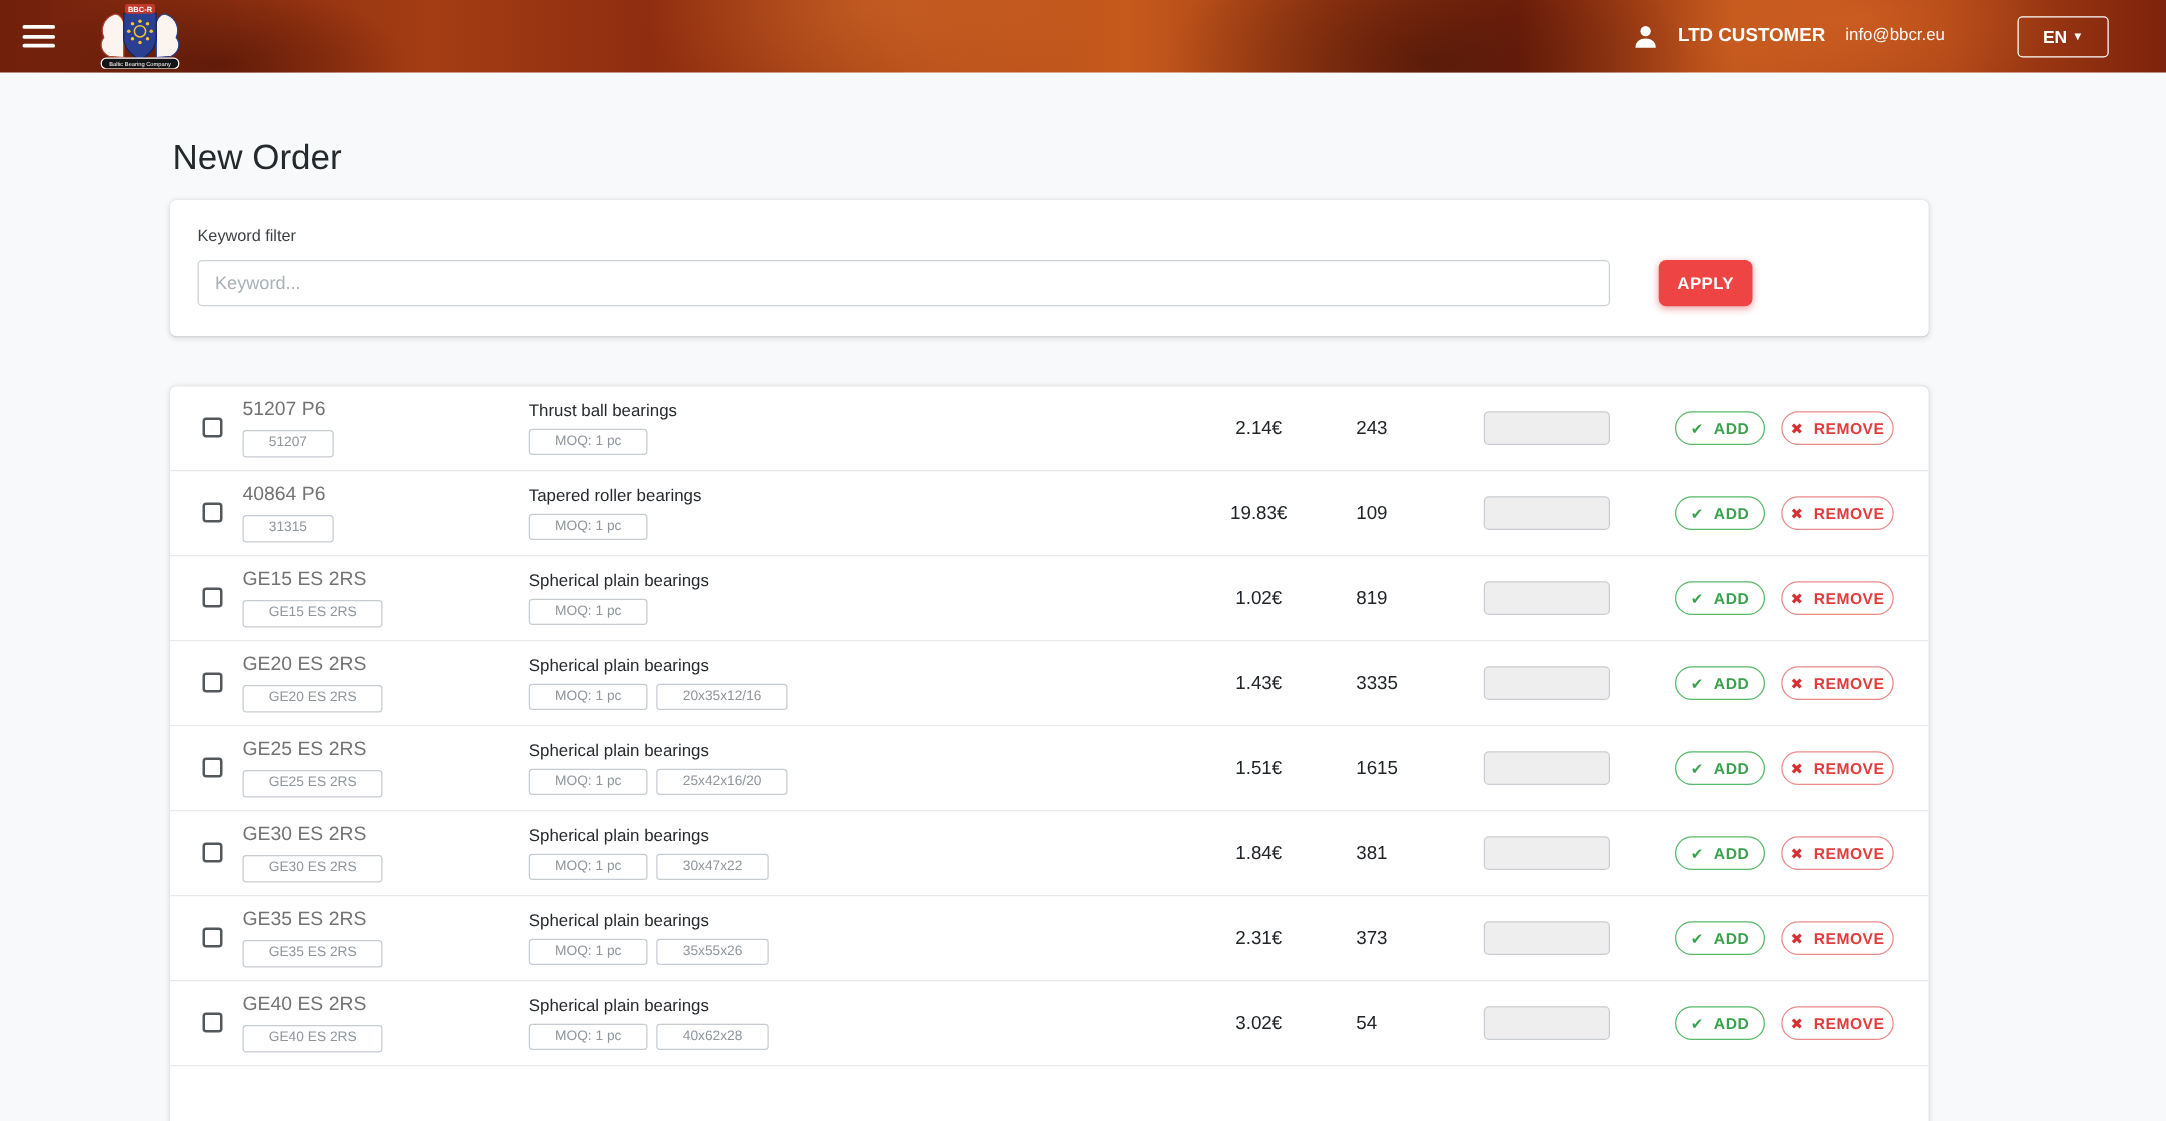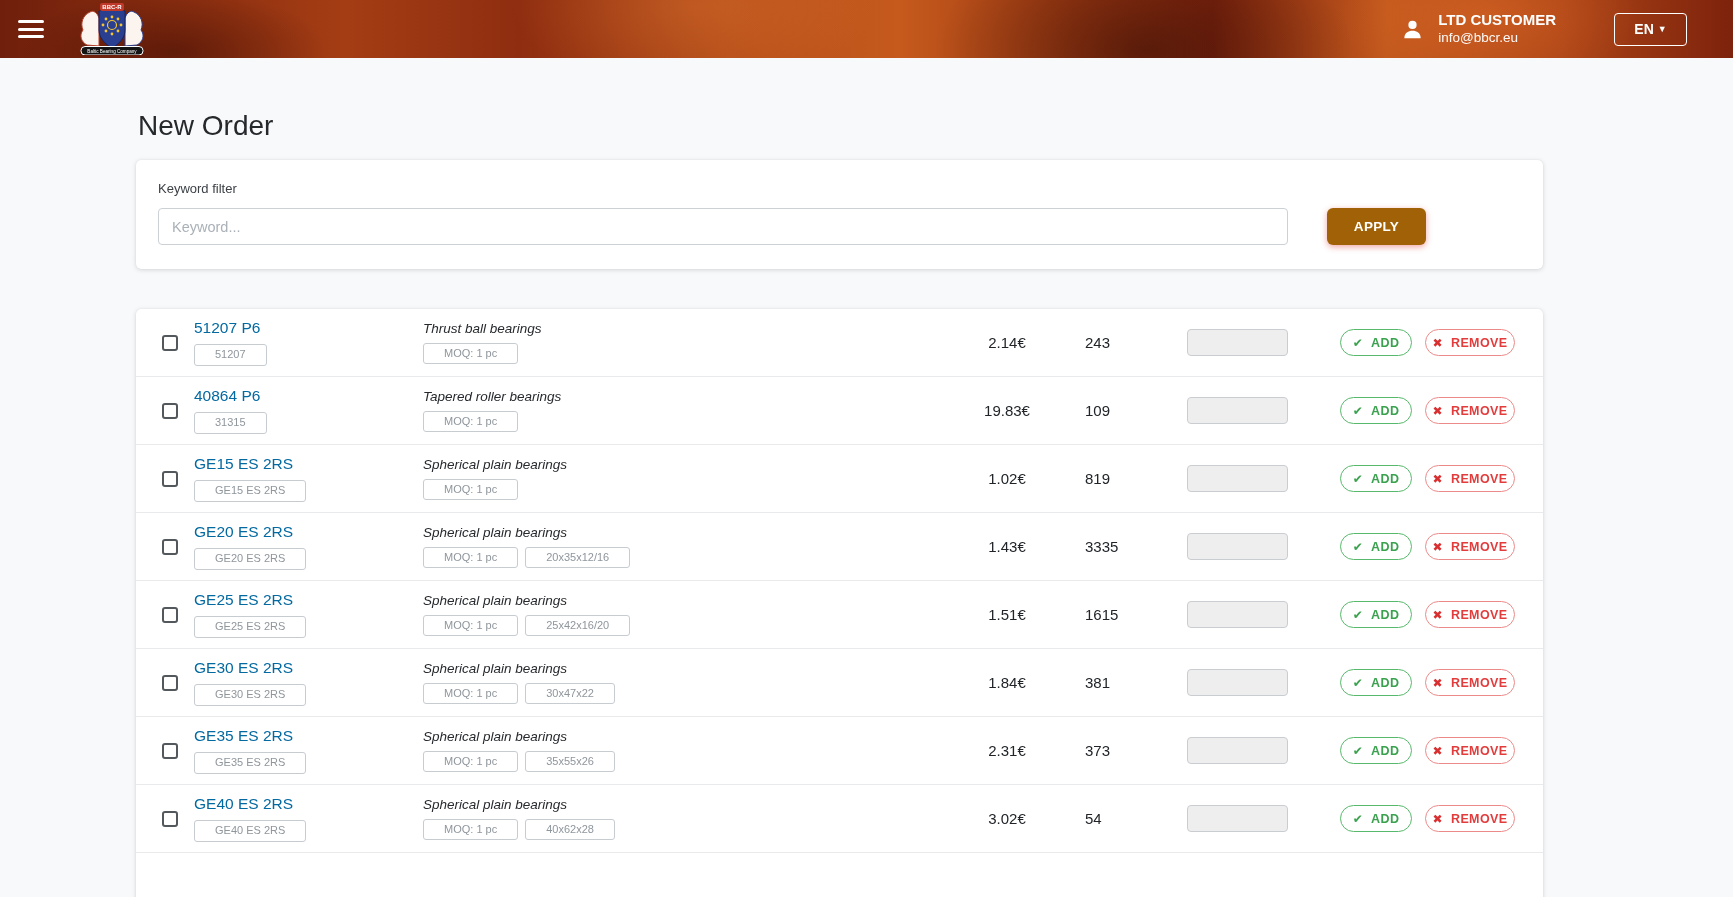--- a/index.html
+++ b/index.html
@@ -15,58 +15,58 @@
       radial-gradient(ellipse 300px 160px at 66% 85%, rgba(40,10,4,.5), transparent 70%),
       radial-gradient(ellipse 220px 110px at 86% 25%, rgba(255,130,50,.28), transparent 70%),
       linear-gradient(90deg,#6f1f0c 0%,#8c2e10 10%,#a43d14 20%,#8e2d10 30%,#b54e19 42%,#c65a1d 52%,#9c3812 62%,#7e230d 70%,#c2581d 80%,#ad4517 90%,#7d220c 100%);
   }
   .hamburger{ width:26px; height:18px; display:flex; flex-direction:column; justify-content:space-between; cursor:pointer; margin-left:4px;}
   .hamburger span{ display:block; height:3px; border-radius:2px; background:#fff; }
   .logo-wrap{ margin-left:30px; width:76px; height:52px; flex:0 0 auto; }
   .brand-title{ margin-left:30px; color:#fff; font-size:15px; font-weight:bold; letter-spacing:.4px; }
   .hdr-spacer{ flex:1; }
   .user-block{ display:flex; align-items:center; gap:14px; color:#fff; }
-  .user-texts{ display:flex; flex-direction:column; line-height:1.25; }
+  .user-texts{ display:flex; flex-direction:row; line-height:1.25;gap:16px; }
   .user-name{ font-size:15px; font-weight:bold; }
   .user-email{ font-size:13.5px; font-weight:normal; opacity:.97; }
   .lang-btn{ margin-left:58px; min-width:73px; height:33px; border:1px solid #fff; border-radius:4px;
              background:transparent; color:#fff; font-size:14px; font-weight:bold;
              display:flex; align-items:center; justify-content:center; gap:4px; cursor:pointer;
              font-family:inherit; }
   .lang-caret{ font-size:9px; line-height:1; }
 
   
   .container{ width:1407px; margin-left:136px; }
   .page-title{ font-size:28px; font-weight:400; color:#26292c; margin:52px 0 0 2px; }
 
   .card{ background:#fff; border-radius:5px; box-shadow:0 1px 5px rgba(0,0,0,.14), 0 0 1px rgba(0,0,0,.12); }
   .filter-card{ margin-top:18px; padding:21px 22px 24px 22px; }
   .filter-label{ font-size:13px; color:#3c4146; margin-bottom:12px; }
   .filter-row{ display:flex; align-items:center; gap:39px; }
   .kw-input{ width:1130px; height:37px; border:1px solid #ccd1d6; border-radius:4px; padding:0 13px;
              font-size:14.5px; color:#495057; font-family:inherit; background:#fff; outline:none; }
   .kw-input::placeholder{ color:#aab1b7; }
-  .apply-btn{ width:99px; height:37px; background:#a16207; border:none; border-radius:6px; color:#fff;
+  .apply-btn{ width:75px; height:37px; background:#ef4444; border:none; border-radius:6px; color:#fff;
               font-size:13.5px; font-weight:bold; letter-spacing:.3px; cursor:pointer;
               box-shadow:0 2px 6px rgba(224,58,58,.45); font-family:inherit; }
 
   
   .table-card{ margin-top:40px; height:648px; overflow:hidden; }
   .tgrid{ display:grid; grid-template-columns:58px 229px 544px 80px 140px 137px 1fr; align-items:center; }
   .thead{ height:40px; border-bottom:1px solid #dfe3e6; font-weight:bold; font-size:15px; color:#1d2125; }
   .trow{ height:68px; border-bottom:1px solid #e8eaec; }
   .c-check{ padding-left:26px; }
   .cb{ display:inline-block; width:16px; height:16px; border:2px solid #53585d; border-radius:3px;
        background:#fff; cursor:pointer; vertical-align:middle; }
   .c-price{ text-align:center; font-size:15px; }
   .c-avail{ padding-left:38px; font-size:15px; }
   .thead .c-avail{ padding-left:38px; }
   .cellstack{ display:flex; flex-direction:column; align-items:flex-start; gap:7px; }
-  .ptitle{ font-size:15.5px; color:#0369a1; }
-  .ttitle{ font-size:13.5px; color:#26292d;font-style:italic; }
+  .ptitle{ font-size:15.5px; color:#737373; }
+  .ttitle{ font-size:13.5px; color:#26292d; }
   .chiprow{ display:flex; gap:7px; }
   .chip{ display:inline-block; border:1px solid #c7ccd1; border-radius:3px; padding:3px 20px;
          font-size:11px; color:#8f969c; background:#fff; line-height:1.2; white-space:nowrap; }
   .qty{ width:101px; height:27px; background:#eeeeef; border:1px solid #c9cdd1; border-radius:4px;
         padding:0 8px; font-size:13px; font-family:inherit; color:#495057; }
   .c-act{ padding-left:16px; display:flex; gap:13px; align-items:center; }
   .thead .c-act{ display:block; }
   .pill{ height:27px; border-radius:14px; background:#fff; display:inline-flex; align-items:center;
          gap:8px; padding:0 14px; font-size:12.5px; font-weight:bold; letter-spacing:.4px;
          cursor:pointer; font-family:inherit; }

